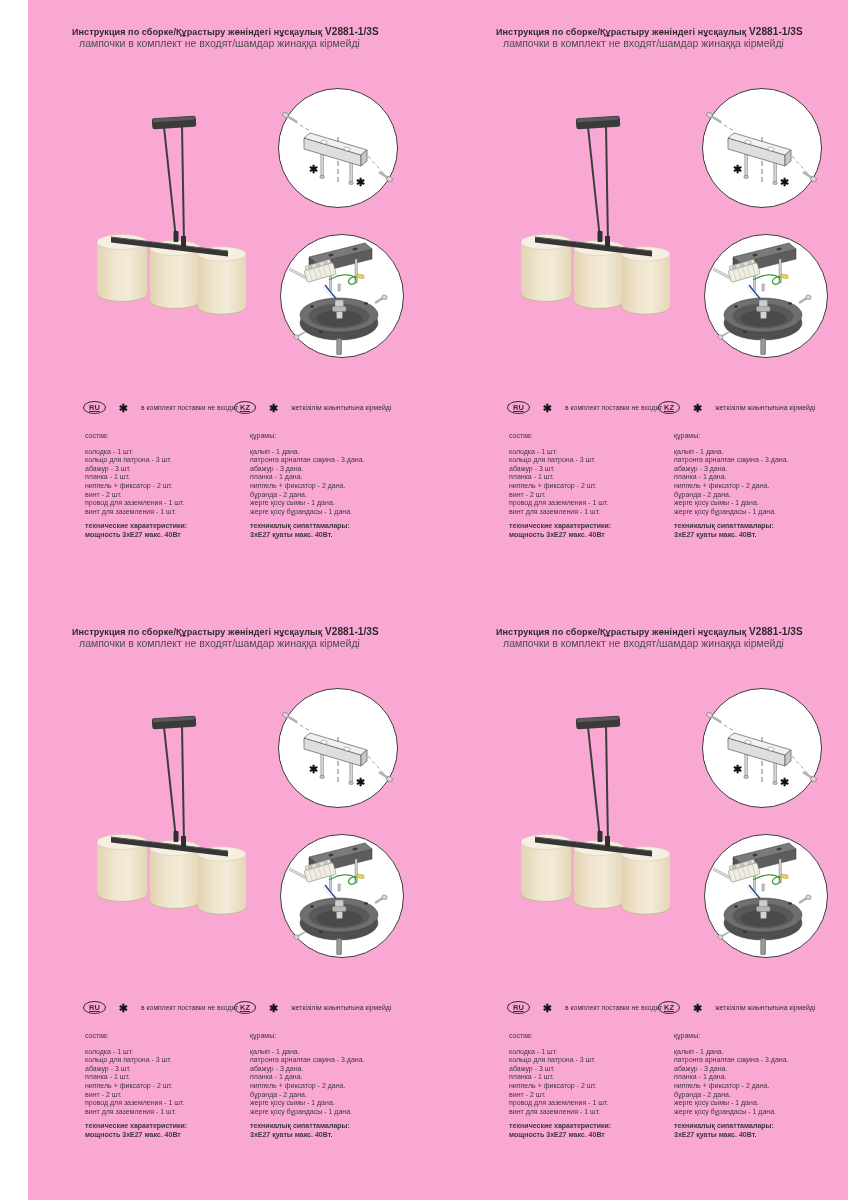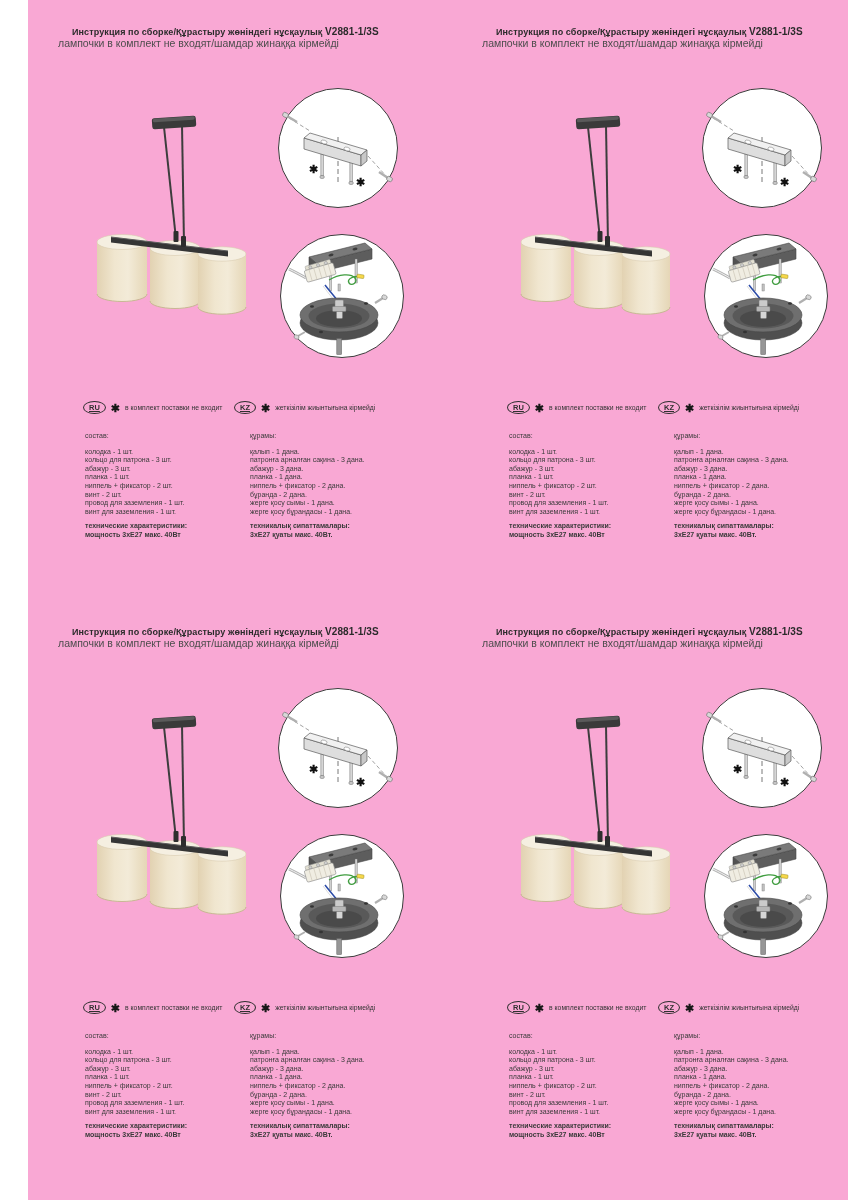--- a/index.html
+++ b/index.html
@@ -3,25 +3,25 @@
 <meta charset="utf-8">
 <style>
   html,body{margin:0;padding:0;background:#fff;}
   .page{width:848px;height:1200px;background:#f9a8d4;display:grid;
         grid-template-columns:424px 424px;grid-template-rows:600px 600px;
         font-family:"Liberation Sans",sans-serif;color:#2e2e2e;overflow:hidden;margin-left:28px;}
   .panel{position:relative;width:424px;height:600px;}
   .title{position:absolute;left:44px;top:26px;font-size:9px;font-weight:bold;
          color:#2b2b2b;white-space:nowrap;letter-spacing:.1px;}
   .title .model{font-size:10px;}
-  .subtitle{position:absolute;left:30px;top:37px;font-size:10.5px;color:#4d4d4d;white-space:nowrap;}
+  .subtitle{position:absolute;left:51px;top:37px;font-size:10.5px;color:#4d4d4d;white-space:nowrap;}
   .lamp-svg{position:absolute;left:50px;top:105px;}
   .c1-svg{position:absolute;left:249px;top:87px;}
   .c2-svg{position:absolute;left:251px;top:233px;}
-  .note{position:absolute;top:401px;display:flex;align-items:center;gap:5px;}
+  .note{position:absolute;top:401px;display:flex;align-items:center;gap:13px;}
   .note-ru{left:55px;}
   .note-kz{left:206px;}
   .badge{border:1.3px solid #2f2f2f;border-radius:50%;padding:1px 5px;
          font-size:7.5px;font-weight:bold;color:#2f2f2f;
          text-decoration:underline;text-underline-offset:1px;line-height:9px;}
   .ast{font-size:11px;font-weight:bold;color:#171717;line-height:10px;}
   .note-text{font-size:6.8px;color:#333;white-space:nowrap;}
   .col{position:absolute;top:432px;font-size:7px;color:#3a3a3a;line-height:8.6px;}
   .col-ru{left:57px;width:160px;}
   .col-kz{left:222px;width:195px;}

